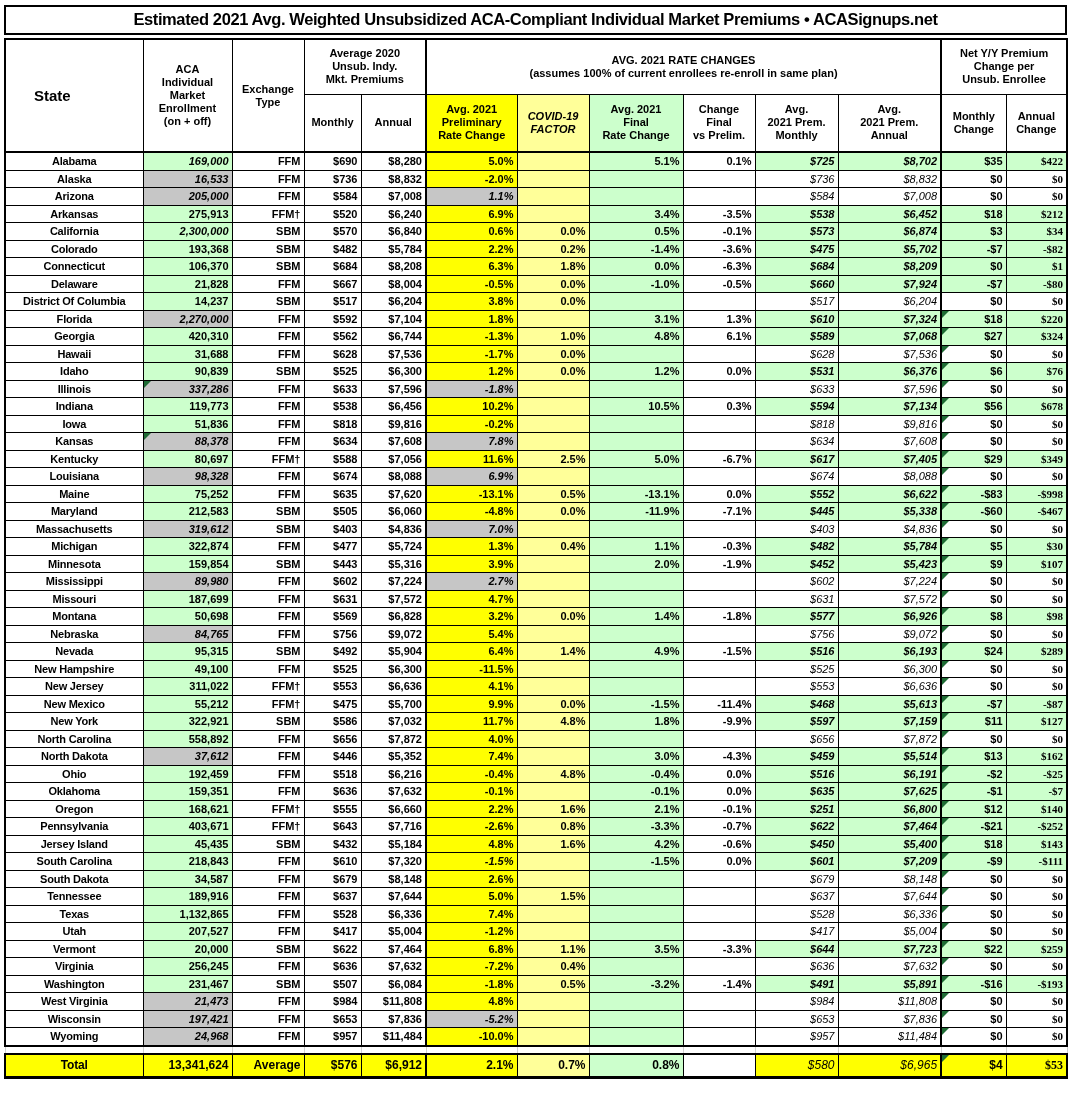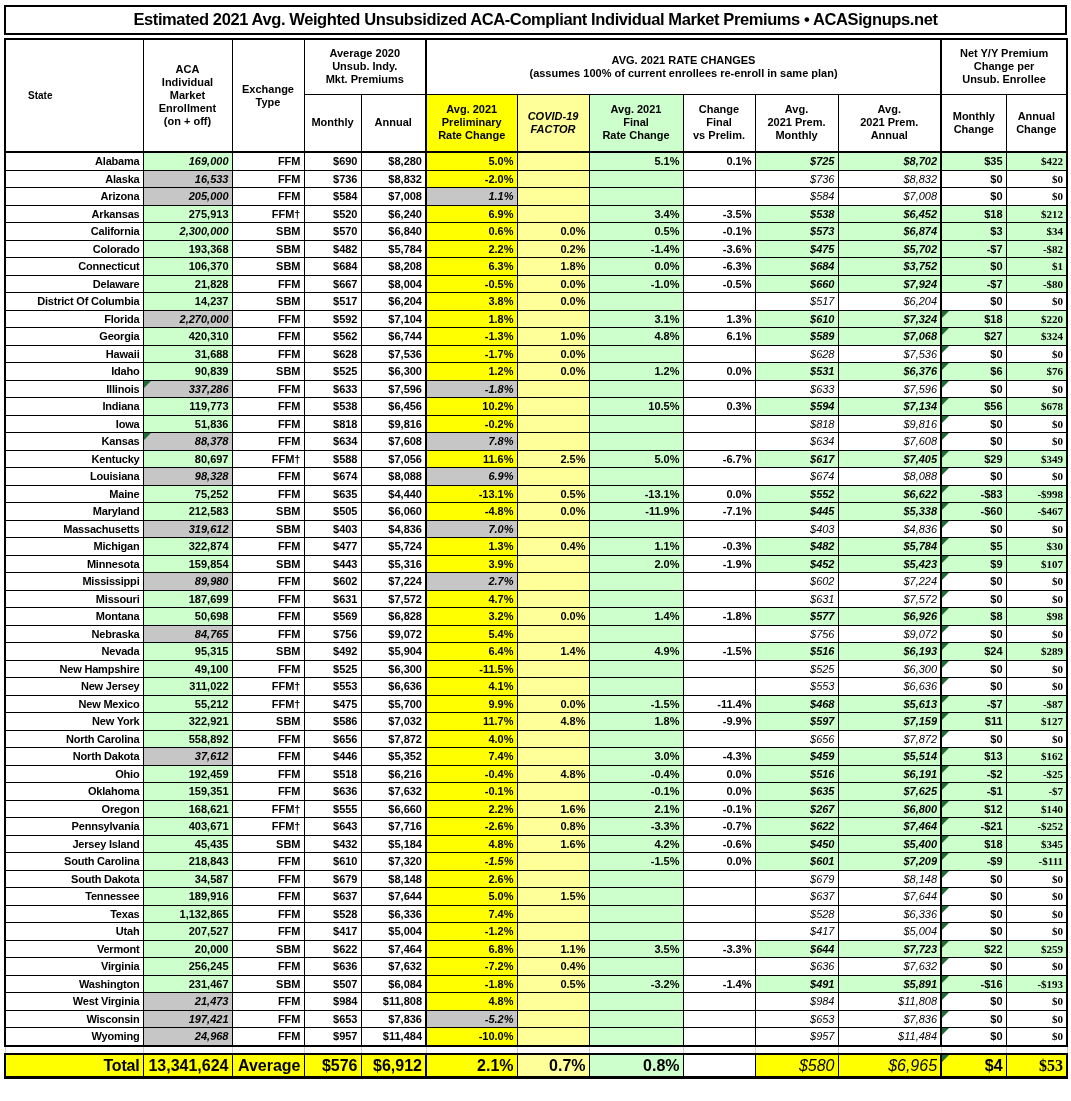--- a/index.html
+++ b/index.html
@@ -15,33 +15,33 @@
   table { border-collapse:collapse; table-layout:fixed; width:1063px; }
   th, td { border:1px solid #000; overflow:hidden; position:relative; }
 
   
   thead th {
     font-weight:bold; font-size:11px; line-height:13px; text-align:center;
     vertical-align:middle; white-space:pre-line; background:#fff; padding:1px 2px;
   }
   tr.h1 { height:55px; }
   tr.h2 { height:58px; }
-  th.h-state { font-size:10px; text-align:left; padding-left:22px; }
+  th.h-state { font-size:15px; text-align:left; padding-left:28px; }
   th.bt2 { border-top:2px solid #000; }
   th.bl2 { border-left:2px solid #000; }
   th.br2 { border-right:2px solid #000; }
   th.hb2 { border-bottom:2px solid #000; }
   th.ital, td.ital { font-style:italic; }
 
   
   tbody td {
     height:16.5px; line-height:16px; padding:0 3px;
     font-weight:bold; font-size:11px; white-space:nowrap; background:#fff;
   }
-  tbody tr td:first-child { border-left:2px solid #000; }
+  tbody tr td:first-child { border-left:2px solid #000;text-align:center; }
   tbody tr td:last-child  { border-right:2px solid #000;font-family:Liberation Serif, serif; }
   td.c-state { text-align:right; font-size:11px; letter-spacing:-0.2px; }
   td.num { text-align:right; }
   td.ctr { text-align:right; }
   td.thin { font-weight:normal; }
   td.bl2 { border-left:2px solid #000; }
 
   .bg-yellow  { background:#FFFF00 !important; }
   .bg-pyellow { background:#FFFF99 !important; }
   .bg-green   { background:#CCFFCC !important; }
@@ -55,21 +55,21 @@
   
   tr.gap td {
     height:6px; background:#fff; border:1px solid #cfcfcf;
     border-top:2px solid #000; border-bottom:2px solid #000; padding:0;
   }
   tr.gap td:first-child { border-left:1px solid #cfcfcf; }
   tr.gap td:last-child  { border-right:1px solid #cfcfcf; }
 
   
   tr.total td {
-    height:21px; line-height:21px; font-size:16px;
+    height:21px; line-height:21px; font-size:12px;
     border-top:2px solid #000; border-bottom:3px solid #000;
   }
   tr.total td:first-child { border-left:2px solid #000; }
   tr.total td:last-child  { border-right:2px solid #000; }
 </style>
 </head>
 <body>
 
 <div class="sheet">
   <div class="title-box">Estimated 2021 Avg. Weighted Unsubsidized ACA-Compliant Individual Market Premiums • ACASignups.net</div>
@@ -230,21 +230,21 @@
           <td class="c-state">Connecticut</td>
           <td class="num bg-green">106,370</td>
           <td class="ctr">SBM</td>
           <td class="num">$684</td>
           <td class="num">$8,208</td>
           <td class="num bl2 bg-yellow">6.3%</td>
           <td class="num bg-pyellow">1.8%</td>
           <td class="num bg-green">0.0%</td>
           <td class="num">-6.3%</td>
           <td class="num ital bg-green">$684</td>
-          <td class="num ital bg-green">$3,752</td>
+          <td class="num ital bg-green">$8,209</td>
           <td class="num bl2 bg-green">$0</td>
           <td class="num bg-green">$1</td>
         </tr>
         <tr>
           <td class="c-state">Delaware</td>
           <td class="num bg-green">21,828</td>
           <td class="ctr">FFM</td>
           <td class="num">$667</td>
           <td class="num">$8,004</td>
           <td class="num bl2 bg-yellow">-0.5%</td>
@@ -419,21 +419,21 @@
           <td class="num ital thin">$674</td>
           <td class="num ital thin">$8,088</td>
           <td class="num bl2">$0<span class="tri"></span></td>
           <td class="num">$0</td>
         </tr>
         <tr>
           <td class="c-state">Maine</td>
           <td class="num bg-green">75,252</td>
           <td class="ctr">FFM</td>
           <td class="num">$635</td>
-          <td class="num">$4,440</td>
+          <td class="num">$7,620</td>
           <td class="num bl2 bg-yellow">-13.1%</td>
           <td class="num bg-pyellow">0.5%</td>
           <td class="num bg-green">-13.1%</td>
           <td class="num">0.0%</td>
           <td class="num ital bg-green">$552</td>
           <td class="num ital bg-green">$6,622</td>
           <td class="num bl2 bg-green">-$83<span class="tri"></span></td>
           <td class="num bg-green">-$998</td>
         </tr>
         <tr>
@@ -694,21 +694,21 @@
         <tr>
           <td class="c-state">Oregon</td>
           <td class="num bg-green">168,621</td>
           <td class="ctr">FFM†</td>
           <td class="num">$555</td>
           <td class="num">$6,660</td>
           <td class="num bl2 bg-yellow">2.2%</td>
           <td class="num bg-pyellow">1.6%</td>
           <td class="num bg-green">2.1%</td>
           <td class="num">-0.1%</td>
-          <td class="num ital bg-green">$267</td>
+          <td class="num ital bg-green">$251</td>
           <td class="num ital bg-green">$6,800</td>
           <td class="num bl2 bg-green">$12<span class="tri"></span></td>
           <td class="num bg-green">$140</td>
         </tr>
         <tr>
           <td class="c-state">Pennsylvania</td>
           <td class="num bg-green">403,671</td>
           <td class="ctr">FFM†</td>
           <td class="num">$643</td>
           <td class="num">$7,716</td>
@@ -727,21 +727,21 @@
           <td class="ctr">SBM</td>
           <td class="num">$432</td>
           <td class="num">$5,184</td>
           <td class="num bl2 bg-yellow">4.8%</td>
           <td class="num bg-pyellow">1.6%</td>
           <td class="num bg-green">4.2%</td>
           <td class="num">-0.6%</td>
           <td class="num ital bg-green">$450</td>
           <td class="num ital bg-green">$5,400</td>
           <td class="num bl2 bg-green">$18<span class="tri"></span></td>
-          <td class="num bg-green">$345</td>
+          <td class="num bg-green">$143</td>
         </tr>
         <tr>
           <td class="c-state">South Carolina</td>
           <td class="num bg-green">218,843</td>
           <td class="ctr">FFM</td>
           <td class="num">$610</td>
           <td class="num">$7,320</td>
           <td class="num bl2 bg-yellow ital">-1.5%</td>
           <td class="num bg-pyellow"></td>
           <td class="num bg-green">-1.5%</td>

